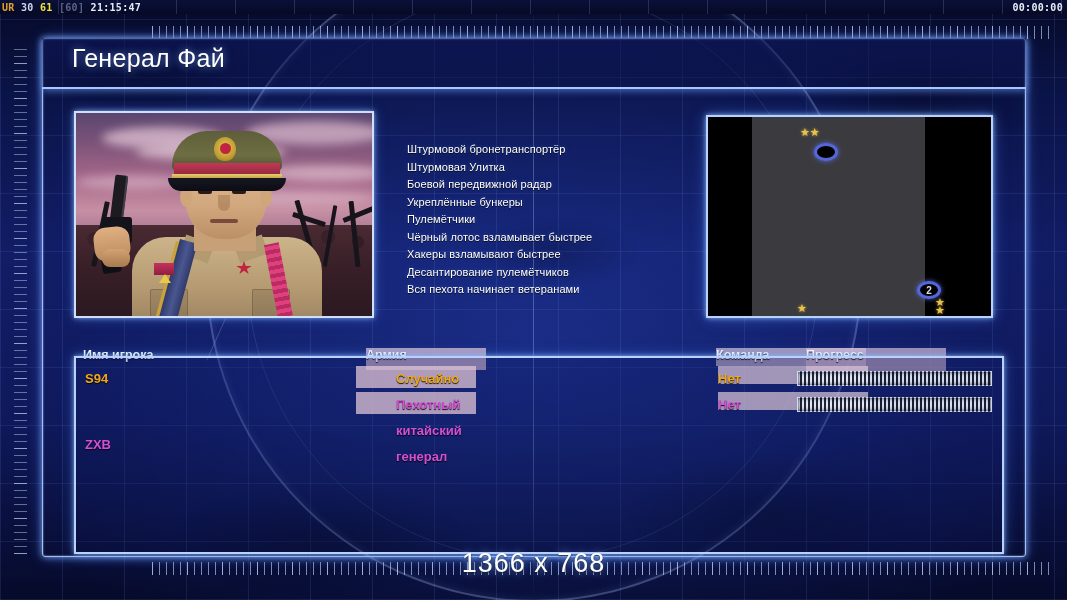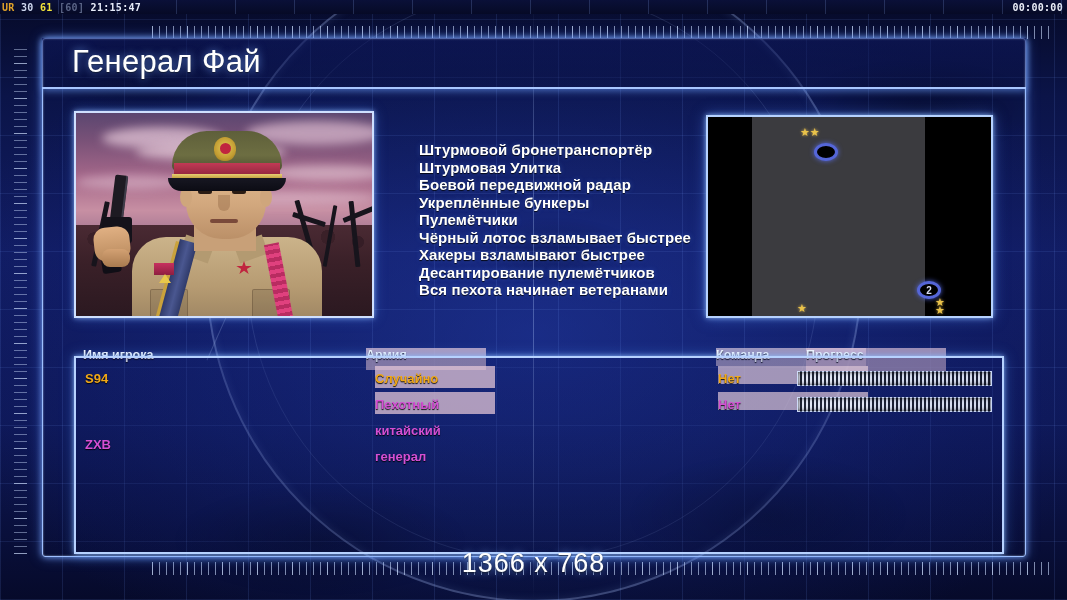--- a/index.html
+++ b/index.html
@@ -112,21 +112,21 @@
   #outer-frame{ left:42px; top:38px; width:984px; height:519px; background:transparent; }
   #title-band{
     position:absolute; left:42px; top:38px; width:984px; height:51px;
     border-bottom:2px solid #a8c6ff;
     box-shadow:0 2px 7px rgba(110,160,255,.60);
     background:linear-gradient(180deg, rgba(14,24,96,.55) 0%, rgba(10,18,70,.35) 100%);
     z-index:5;
   }
   #page-title{
     position:absolute; left:72px; top:44px; z-index:6;
-    font-size:31px; color:#ffffff; font-weight:400;
+    font-size:25px; color:#ffffff; font-weight:400;
     text-shadow:0 0 8px rgba(120,170,255,.75), 0 1px 1px rgba(0,0,0,.7);
     letter-spacing:.3px;
   }
 
   
   #portrait-frame{
     position:absolute; left:74px; top:111px; width:300px; height:207px;
     border:2px solid #cfe0ff;
     box-shadow:0 0 5px rgba(150,190,255,.8), 0 0 12px rgba(80,130,240,.45);
     overflow:hidden; z-index:6; background:#0b1030;
@@ -194,22 +194,22 @@
   .mouth{ position:absolute; left:134px; top:106px; width:28px; height:4px; background:#7a4a3a; border-radius:3px; }
   .cap-crown{ position:absolute; left:96px; top:18px; width:110px; height:40px; background:linear-gradient(180deg,#5e5f3a 0%, #6d6e42 60%, #4e4f30 100%); border-radius:52px 52px 8px 8px; }
   .cap-band{ position:absolute; left:98px; top:50px; width:106px; height:12px; background:linear-gradient(180deg,#c23a55 0%, #92283f 100%); }
   .cap-gold{ position:absolute; left:96px; top:61px; width:110px; height:5px; background:linear-gradient(180deg,#e8cf72,#bb9a38); }
   .cap-brim{ position:absolute; left:92px; top:65px; width:118px; height:13px; background:linear-gradient(180deg,#171722,#0c0c14); border-radius:0 0 24px 24px; }
   .cap-badge{ position:absolute; left:138px; top:24px; width:22px; height:24px; background:radial-gradient(circle at 50% 45%, #e4c959 0%, #c39d32 60%, #8d6f1c 100%); border-radius:50% 50% 45% 45%; }
   .cap-badge-in{ position:absolute; left:144px; top:30px; width:11px; height:11px; background:#c0253f; border-radius:50%; }
 
   
   #abilities{
-    position:absolute; left:419px; top:141px; z-index:6;
-    font-size:15px; font-weight:bold; color:#ffffff;
+    position:absolute; left:407px; top:141px; z-index:6;
+    font-size:11px; font-weight:normal; color:#ffffff;
     line-height:17.5px; letter-spacing:.1px;
     text-shadow:0 1px 1px rgba(0,0,0,.85), 0 0 5px rgba(90,140,255,.35);
   }
 
   
   #minimap-frame{
     position:absolute; left:706px; top:115px; width:287px; height:203px;
     border:2px solid #b6d2ff;
     box-shadow:0 0 5px rgba(150,195,255,.85), 0 0 13px rgba(80,135,245,.5);
     background:#000; overflow:hidden; z-index:6;
@@ -237,21 +237,21 @@
   #table-frame{
     position:absolute; left:74px; top:356px; width:930px; height:198px; z-index:6;
     border:2px solid #b7d2ff;
     box-shadow:0 0 5px rgba(150,195,255,.8), 0 0 13px rgba(80,135,245,.45);
     background:linear-gradient(180deg, rgba(16,28,104,.30), rgba(10,18,74,.20));
     overflow:hidden;
   }
   .row{ position:absolute; left:0; right:0; height:26px; display:block; }
   .row0{ top:8px;text-decoration:underline; } .row1{ top:34px; }
   .cell{ position:absolute; top:0; font-size:13px; font-weight:bold; text-shadow:0 1px 1px rgba(0,0,0,.9); line-height:26px; }
-  .cell.c0{ left:9px; } .cell.c1{ left:263px; } .cell.c2{ left:642px; }
+  .cell.c0{ left:9px; } .cell.c1{ left:244px;padding-left:40px; } .cell.c2{ left:642px; }
   .progbar{
     position:absolute; left:721px; top:5px; width:195px; height:15px;
     border:1px solid rgba(175,200,255,.35);
     background:
       repeating-linear-gradient(90deg, rgba(230,236,250,.92) 0 2px, rgba(25,30,48,.95) 2px 4px);
     box-shadow:inset 0 0 4px rgba(0,0,0,.8);
   }
 
   
   #resolution{

